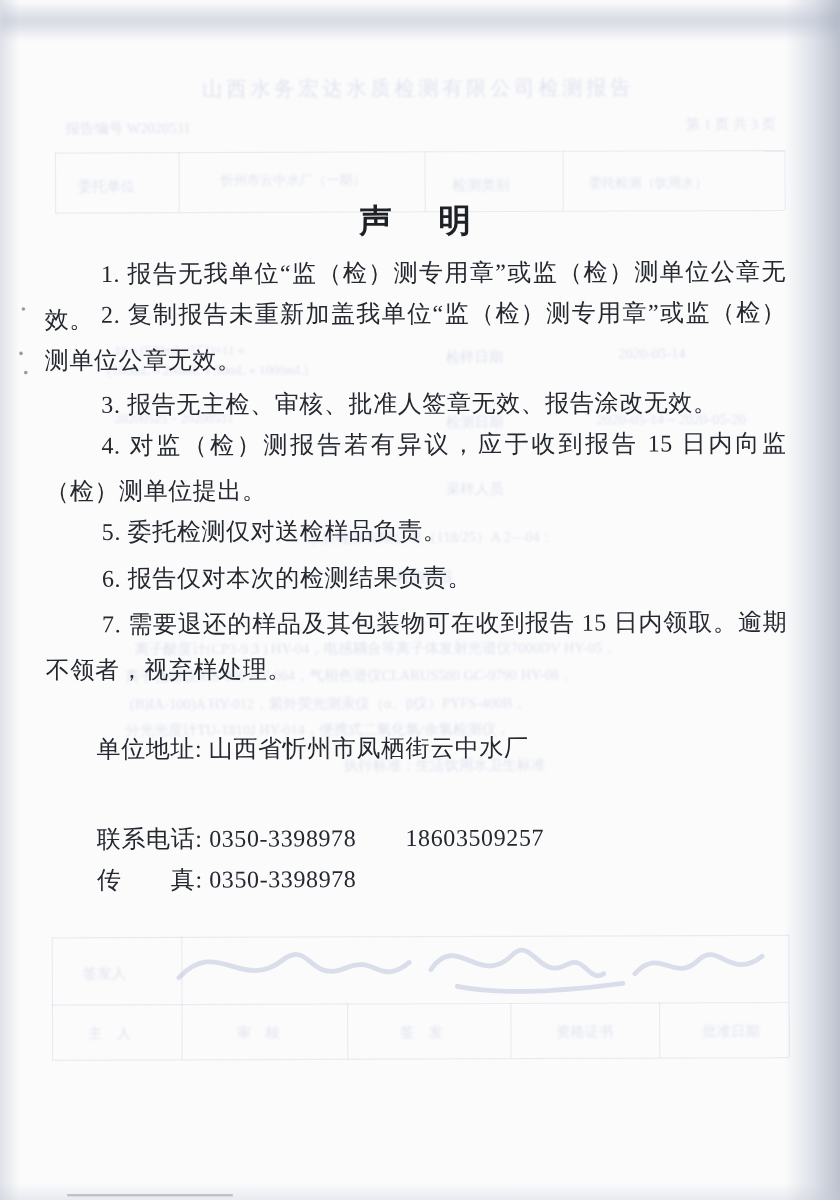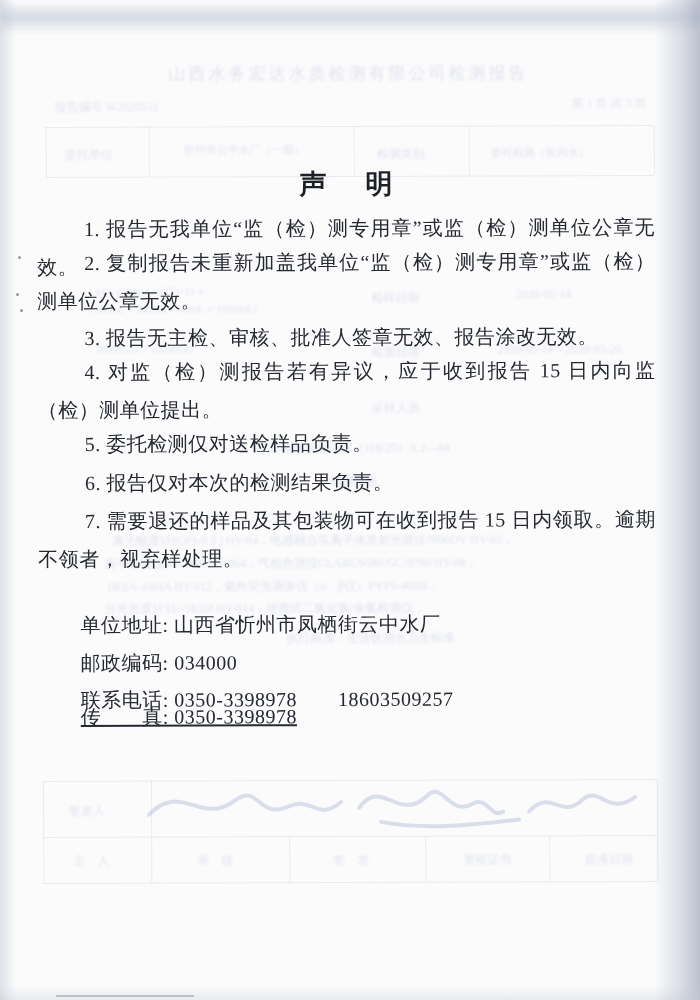--- a/index.html
+++ b/index.html
@@ -77,23 +77,22 @@
 
     <div class="item" style="top:209px;">1. 报告无我单位“监（检）测专用章”或监（检）测单位公章无效。</div>
     <div class="item" style="top:243px;">2. 复制报告未重新加盖我单位“监（检）测专用章”或监（检）测单位公章无效。</div>
     <div class="item" style="top:318px;">3. 报告无主检、审核、批准人签章无效、报告涂改无效。</div>
     <div class="item" style="top:352px;">4. 对监（检）测报告若有异议，应于收到报告 15 日内向监（检）测单位提出。</div>
     <div class="item" style="top:424px;">5. 委托检测仅对送检样品负责。</div>
     <div class="item" style="top:463px;">6. 报告仅对本次的检测结果负责。</div>
     <div class="item" style="top:501px;">7. 需要退还的样品及其包装物可在收到报告 15 日内领取。逾期不领者，视弃样处理。</div>
 
     <div class="contact" style="top:610px;">单位地址: 山西省忻州市凤栖街云中水厂</div>
-    <div class="contact" style="top:648px;">邮政编码: 034000</div>
     <div class="contact" style="top:685px;">联系电话: 0350-3398978　　18603509257</div>
-    <div class="contact" style="top:702px;text-decoration:underline;">传　　真: 0350-3398978</div>
+    <div class="contact" style="top:719px;">传　　真: 0350-3398978</div>
 
     <div class="bleed" style="left:96px; top:284px; font-size:11px;">11＋(500mL×5口)×11＋</div>
     <div class="bleed" style="left:90px; top:301px; font-size:11px;">(100mL＋200mL＋50mL＋1000mL)</div>
     <div class="bleed" style="left:372px; top:290px;">检样日期</div>
     <div class="bleed" style="left:516px; top:288px;">2020-05-14</div>
     <div class="bleed" style="left:96px; top:341px; font-size:11px;">20200525－20200531</div>
     <div class="bleed" style="left:372px; top:344px;">检测日期</div>
     <div class="bleed" style="left:498px; top:342px;">2020-05-14～2020-05-20</div>
     <div class="bleed" style="left:372px; top:400px;">采样人员</div>
     <div class="bleed" style="left:256px; top:440px;">水质检测有限公司（118/25）A 2—04：</div>

